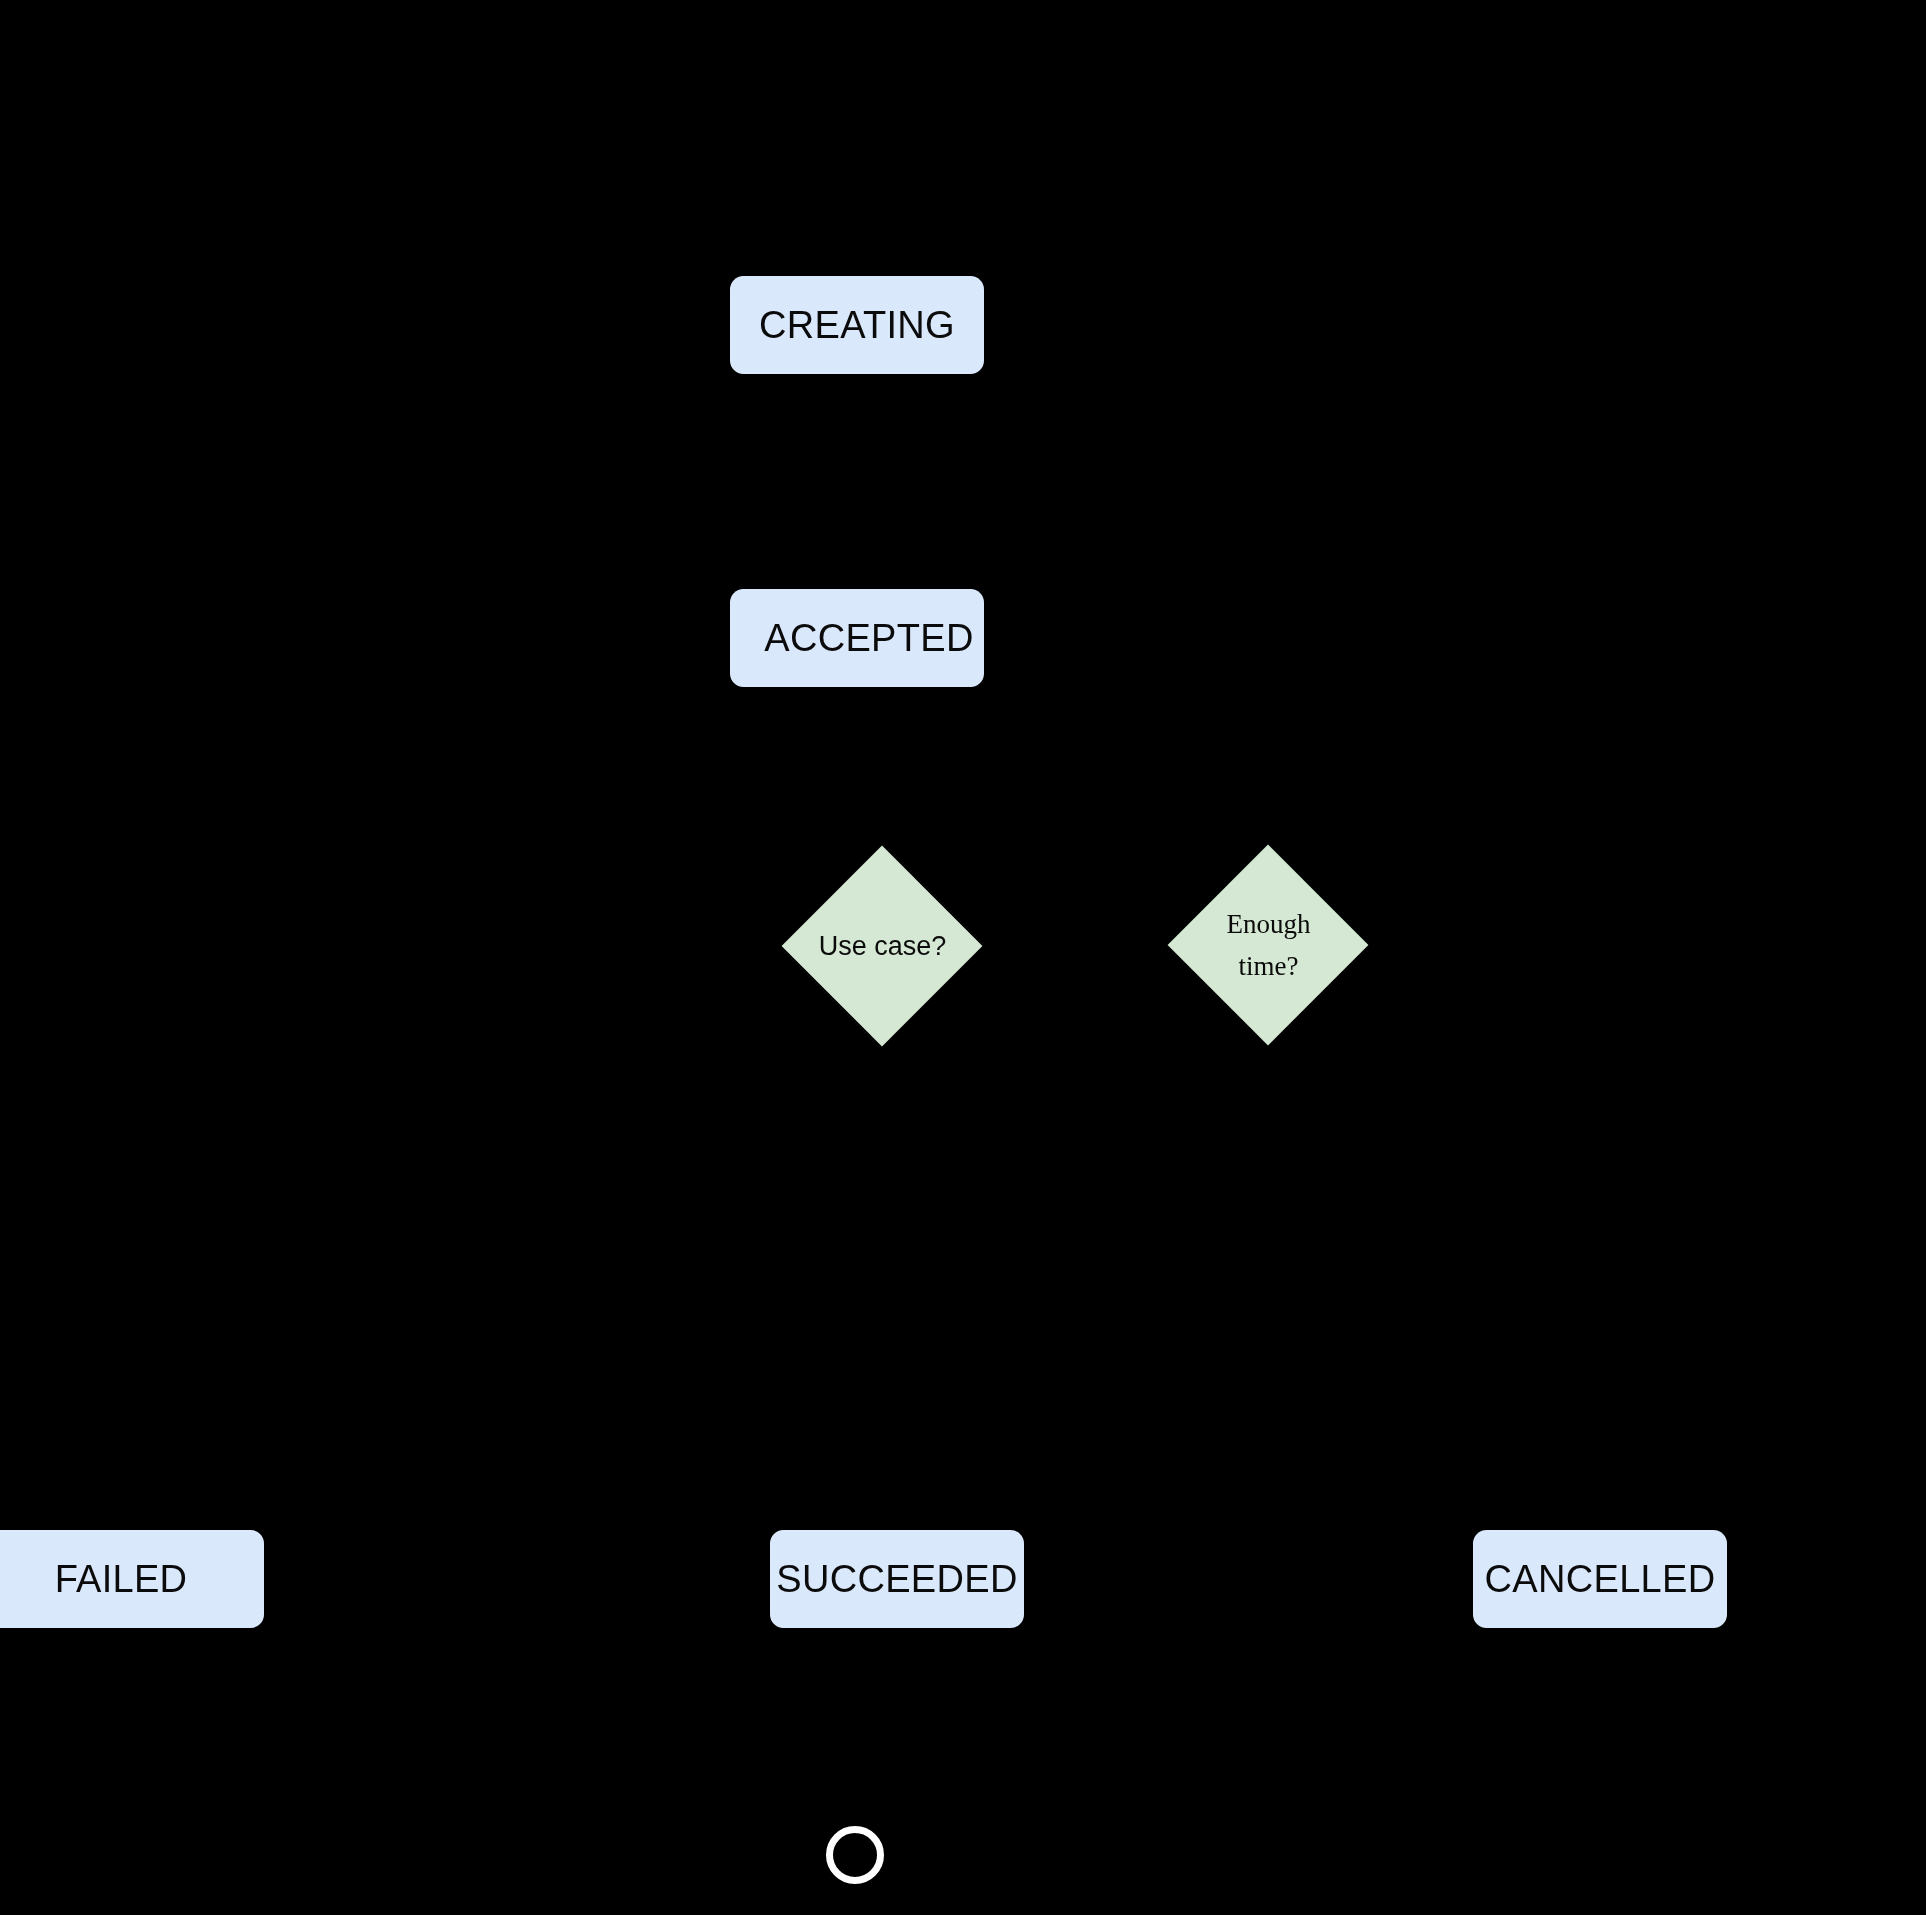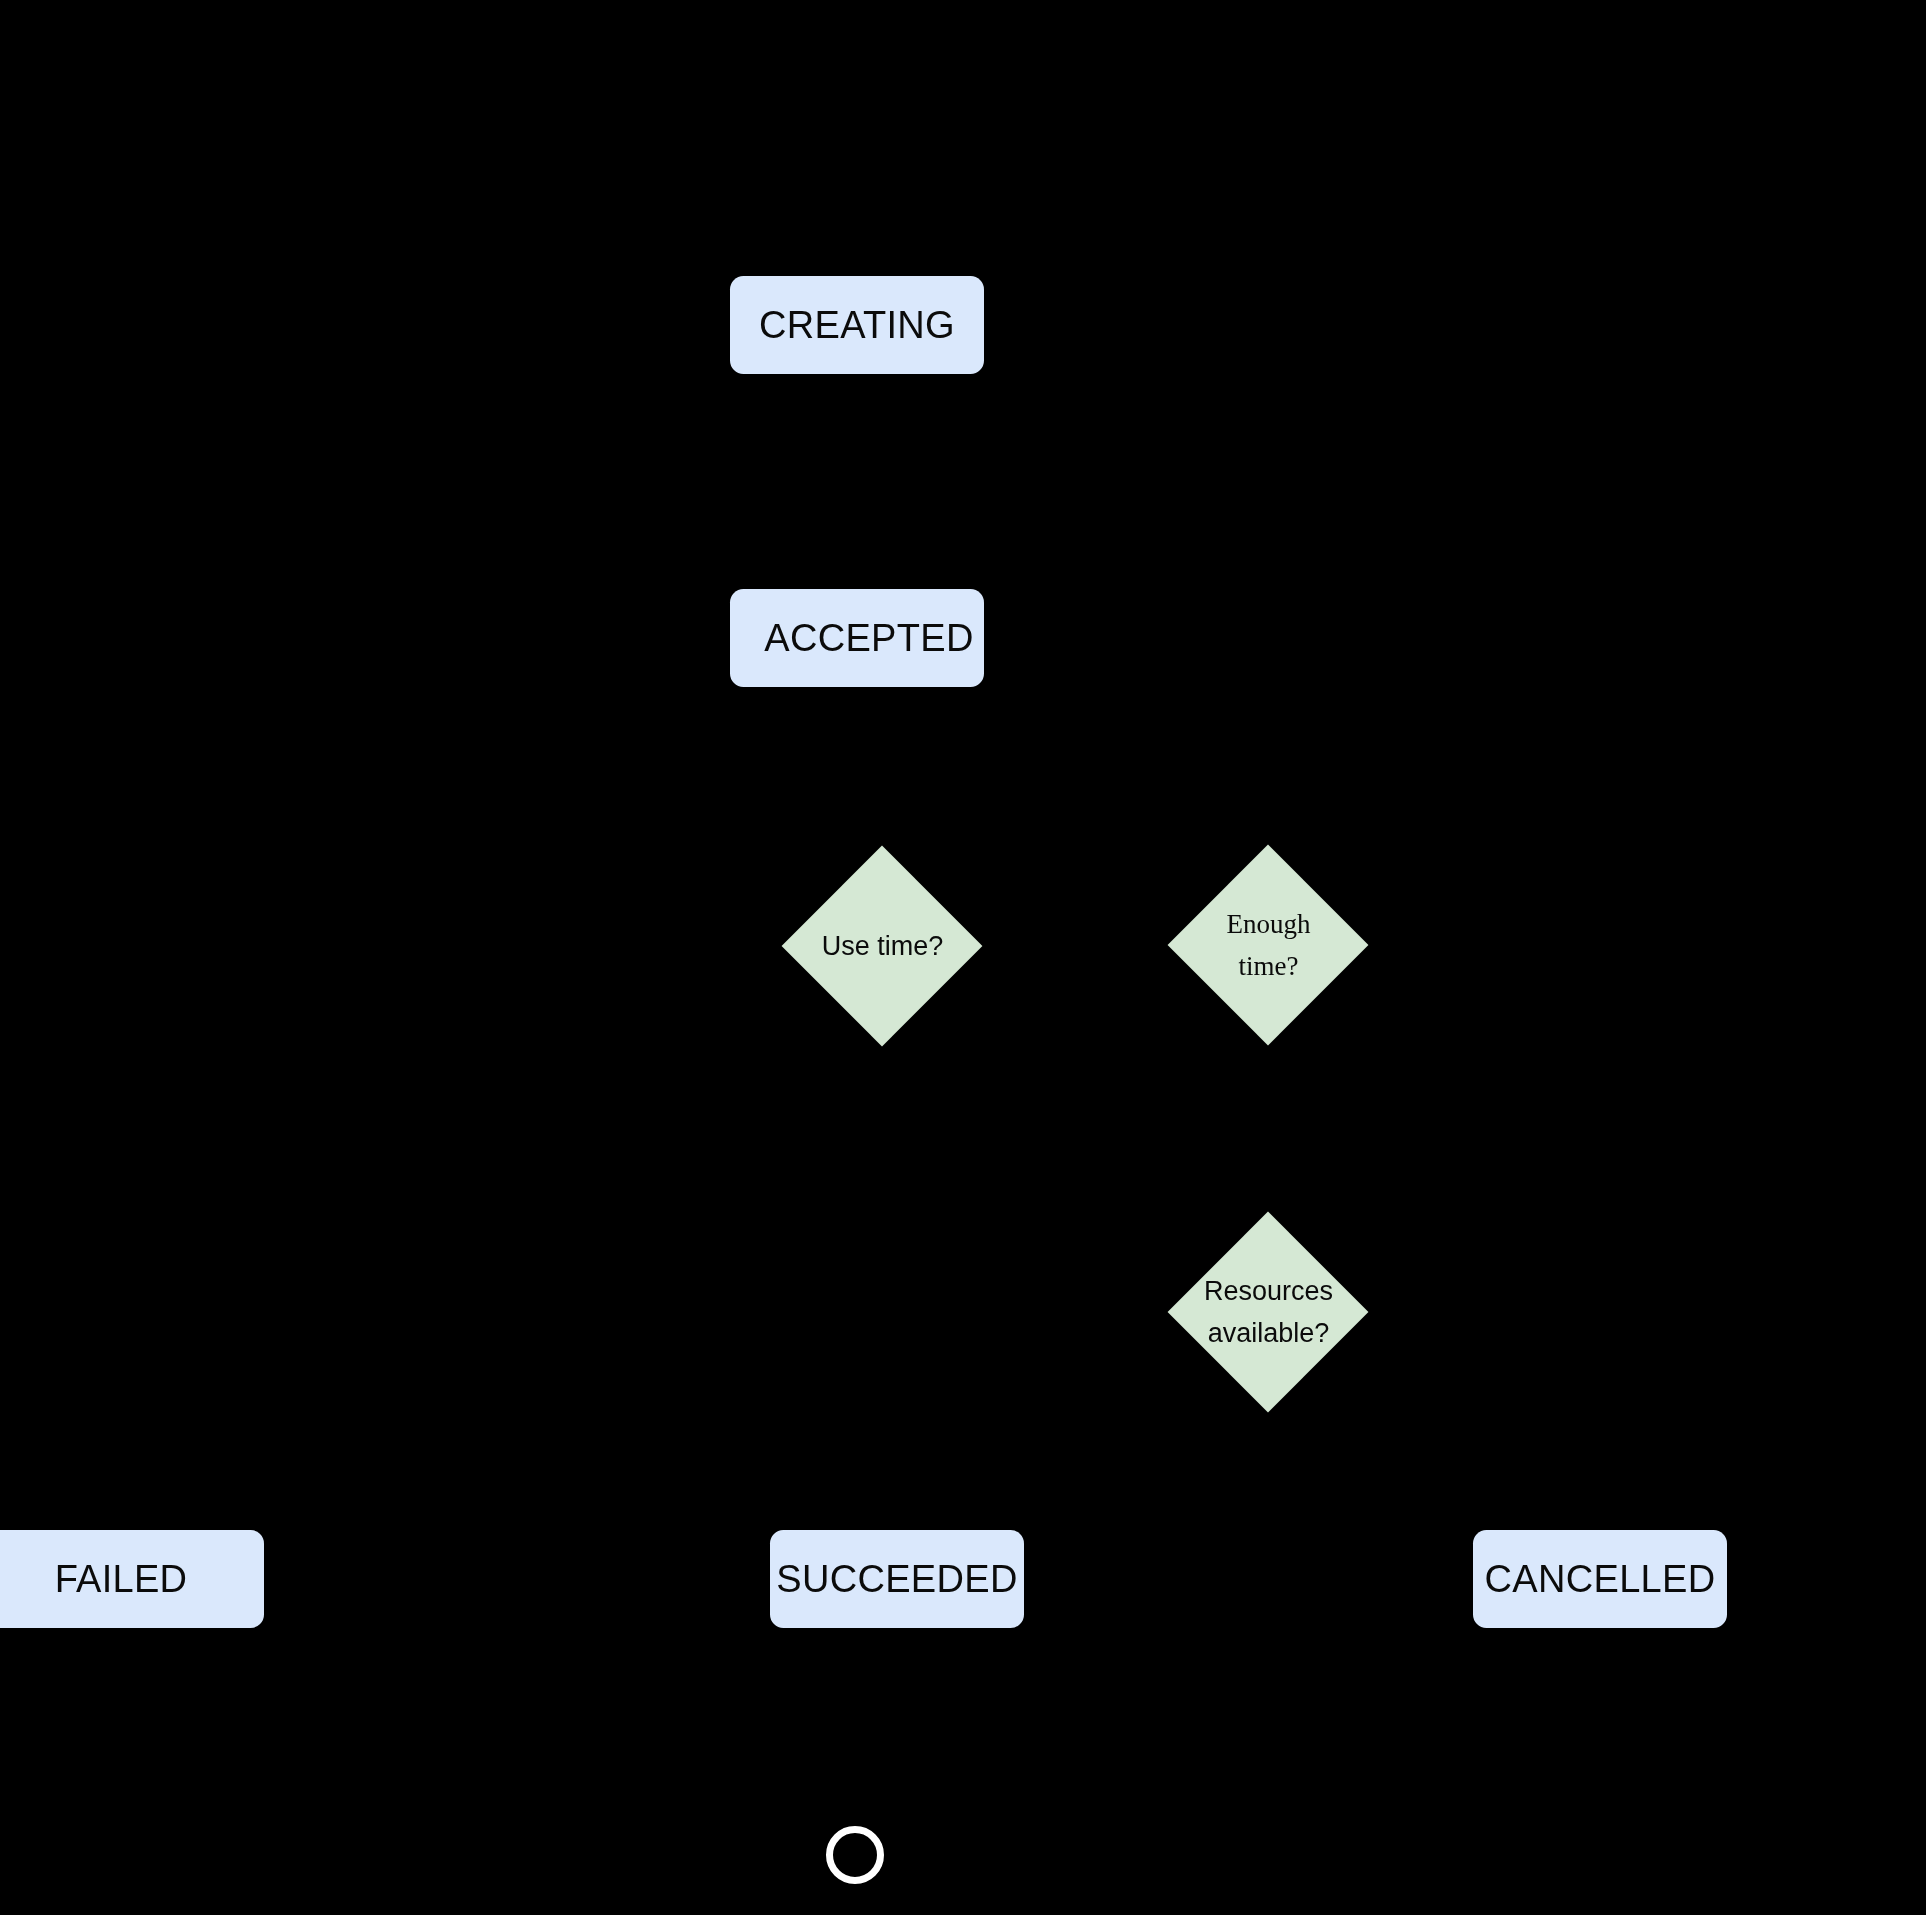--- a/index.html
+++ b/index.html
@@ -92,37 +92,30 @@
   </div>
 
   <div class="state-node" style="left: 1473px; top: 1530px; width: 254px; height: 98px;">
     <span>CANCELLED</span>
   </div>
 
 
   <div class="decision-node" style="left: 782px; top: 846px; width: 201px; height: 201px;">
     <div class="diamond-shape" style="left: 29px; top: 29px; width: 142px; height: 142px;"></div>
     <div class="decision-label">
-      <span>Use time?</span>
+      <span>Use case?</span>
 
     </div>
   </div>
 
   <div class="decision-node" style="left: 1168px; top: 845px; width: 201px; height: 201px; font-family: Liberation Serif, serif;">
     <div class="diamond-shape" style="left: 29px; top: 29px; width: 142px; height: 142px;"></div>
     <div class="decision-label">
       <span>Enough</span>
       <span>time?</span>
     </div>
   </div>
 
-  <div class="decision-node" style="left: 1168px; top: 1212px; width: 201px; height: 201px;">
-    <div class="diamond-shape" style="left: 29px; top: 29px; width: 142px; height: 142px;"></div>
-    <div class="decision-label">
-      <span>Resources</span>
-      <span>available?</span>
-    </div>
-  </div>
 
   <div class="end-circle" style="left: 826px; top: 1826px; width: 58px; height: 58px;"></div>
 
 </div>
 
 
 </body></html>

